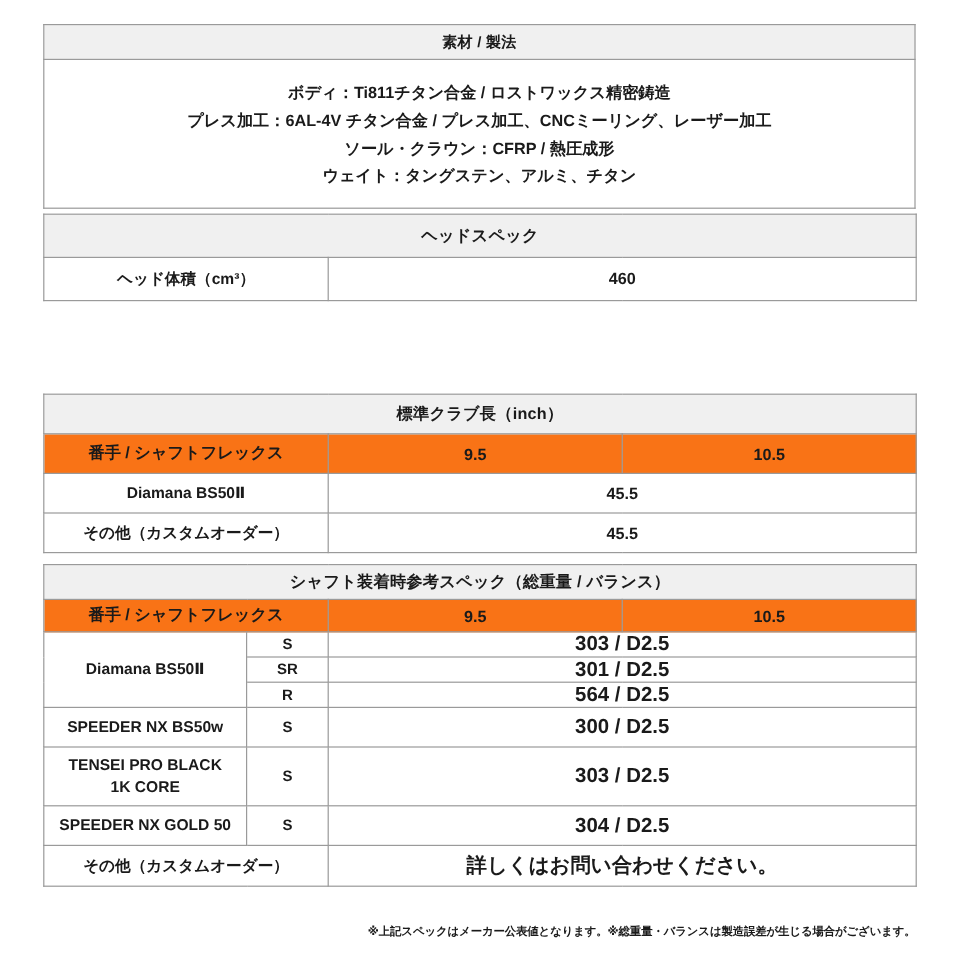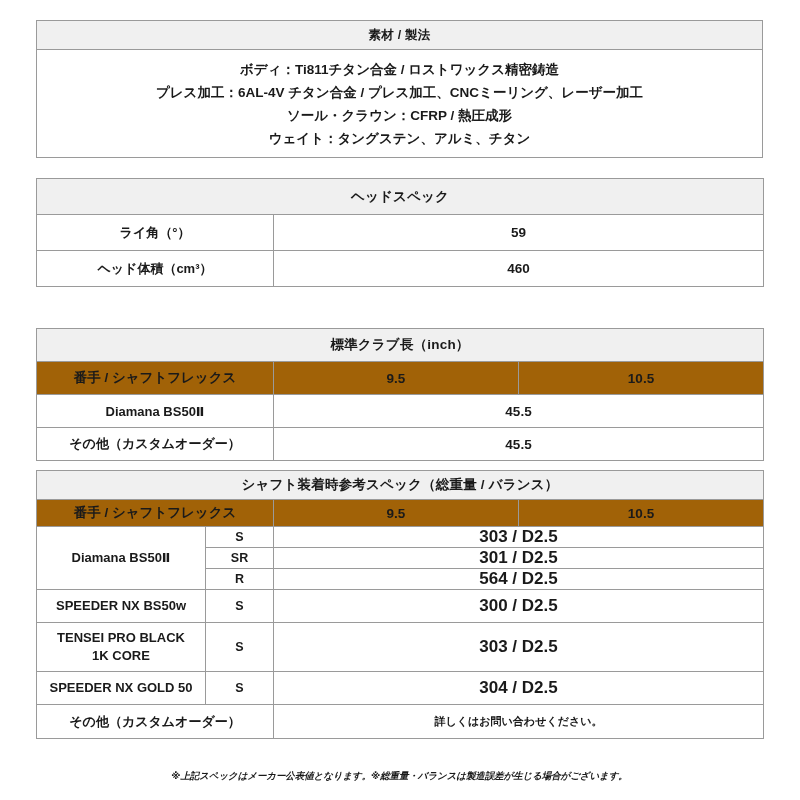--- a/index.html
+++ b/index.html
@@ -45,37 +45,37 @@
     background: #f0f0f0;
     font-size: 12.5px;
     height: 28px;
     letter-spacing: 0.2px;
   }
   .band-left {
     text-align: left;
     padding-left: 12px;
   }
   .subhead {
-    background: #a16207;
+    background: #f97316;
     font-size: 12px;
     height: 26px;
   }
   .subhead-num {
     font-size: 11px;
   }
 
   
   #tbl-material { top: 20px; }
   .material-body {
     text-align: left;
     padding: 10px 0 12px 14px;
     font-size: 13.5px;
     line-height: 23px;
     font-weight: bold;
-    height: 108px;
+    height: 124px;
     box-sizing: border-box;
   }
   .material-body div { white-space: nowrap; }
 
   
   #tbl-headspec { top: 178px; }
   #tbl-headspec .row-label { font-size: 13px; }
   #tbl-headspec td { height: 35px; font-size: 13.5px; }
 
   
@@ -83,33 +83,32 @@
   #tbl-length td { height: 32px; font-size: 13.5px; }
   #tbl-length .row-label { font-size: 13px; }
 
   
   #tbl-shaft { top: 470px; }
   #tbl-shaft td { font-size: 13.5px; margin-left: 48px; }
   #tbl-shaft .shaft-name { font-size: 13px; height: 32px; line-height: 18px; }
   #tbl-shaft .flex-cell { font-size: 12.5px; }
   #tbl-shaft .val-cell { font-size: 17px; }
   #tbl-shaft .other-label { font-size: 13px; height: 33px; }
-  #tbl-shaft .other-value { font-size: 11px; }
+  #tbl-shaft .other-value { font-size: 17px; }
 
   .footnote {
     position: absolute;
     left: 36px;
     top: 770px;
     width: 727px;
-    text-align: center;
+    text-align: right;
     font-size: 9.5px;
     font-weight: bold;
     color: #1a1a1a;
     letter-spacing: -0.1px;
-    font-style: italic;
   }
   .nowrap { white-space: nowrap; }
 </style>
 </head>
 <body>
 
 <div class="page">
 
   <table class="spec-table" id="tbl-material">
     <tbody>
@@ -131,24 +130,20 @@
     <colgroup>
       <col style="width:237px">
       <col style="width:245px">
       <col style="width:245px">
     </colgroup>
     <tbody>
       <tr>
         <td class="band" colspan="3">ヘッドスペック</td>
       </tr>
       <tr>
-        <td class="row-label">ライ角（°）</td>
-        <td colspan="2">59</td>
-      </tr>
-      <tr>
         <td class="row-label">ヘッド体積（cm³）</td>
         <td colspan="2">460</td>
       </tr>
     </tbody>
   </table>
 
   <table class="spec-table" id="tbl-length">
     <colgroup>
       <col style="width:237px">
       <col style="width:245px">

